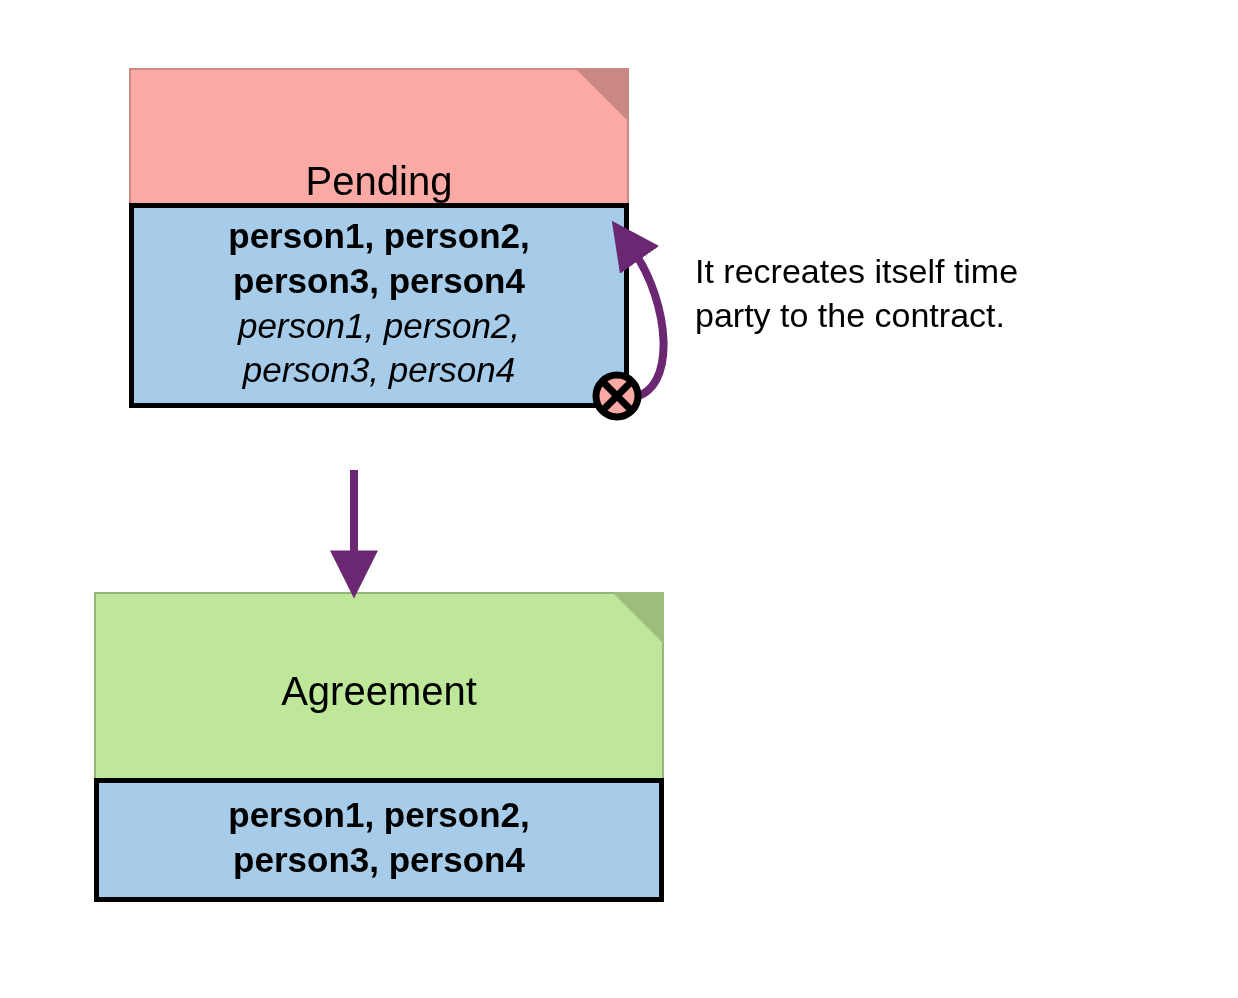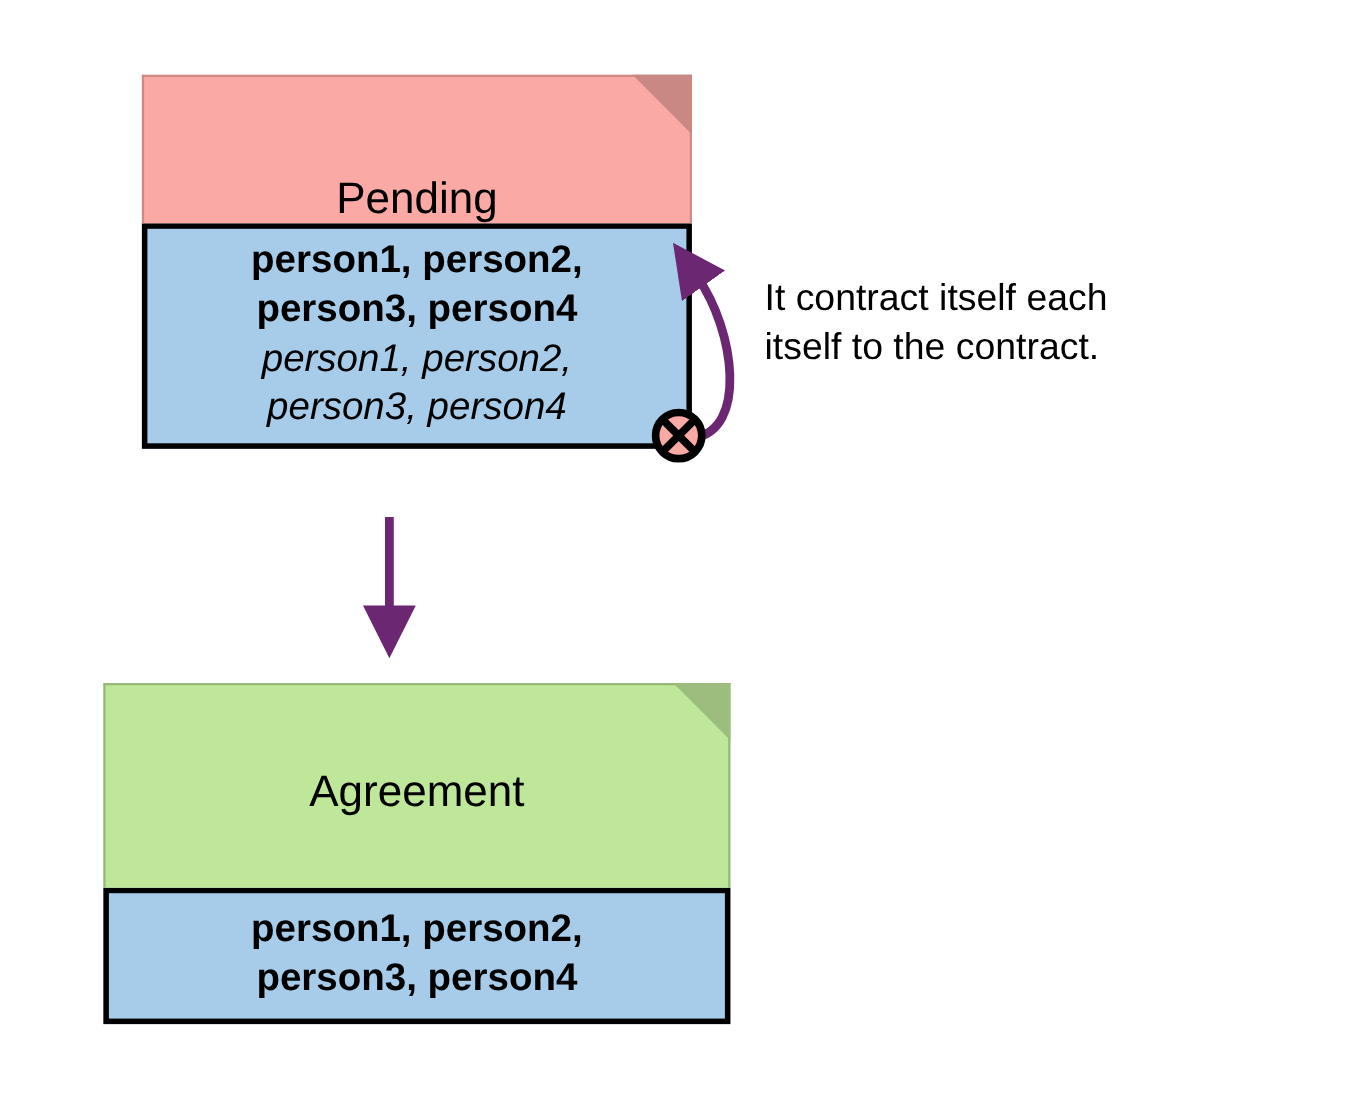--- a/index.html
+++ b/index.html
@@ -78,21 +78,21 @@
   .person-italic {
     font-size: 35px;
     font-style: italic;
     line-height: 1.28;
     color: #000;
   }
 
   
   #agreement-node {
     left: 70px;
-    top: 621px;
+    top: 592px;
     width: 460px;
     border-radius: 11px;
   }
   #agreement-header {
     position: relative;
     height: 186px;
     width: 570px;
     background: #bee79a;
     border: 2px solid #95b87a;
     border-bottom: none;
@@ -193,17 +193,17 @@
 
       <g>
         <circle cx="617" cy="396" r="21" fill="#fba9a4" stroke="#000000" stroke-width="7"></circle>
         <line x1="603" y1="382" x2="631" y2="410" stroke="#000000" stroke-width="7"></line>
         <line x1="631" y1="382" x2="603" y2="410" stroke="#000000" stroke-width="7"></line>
       </g>
     </g>
   </svg>
 
   <div id="loop-annotation">
-    <div>It contract itself each</div>
-    <div>itself to the contract.</div>
+    <div>It recreates itself time</div>
+    <div>party to the contract.</div>
   </div>
 
 </div>
 
 </body></html>

